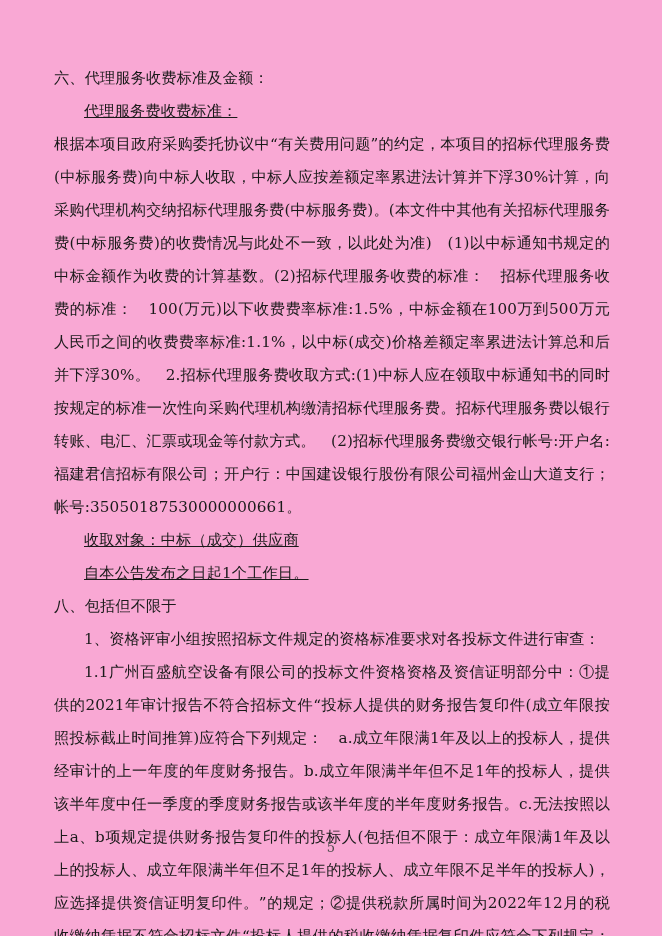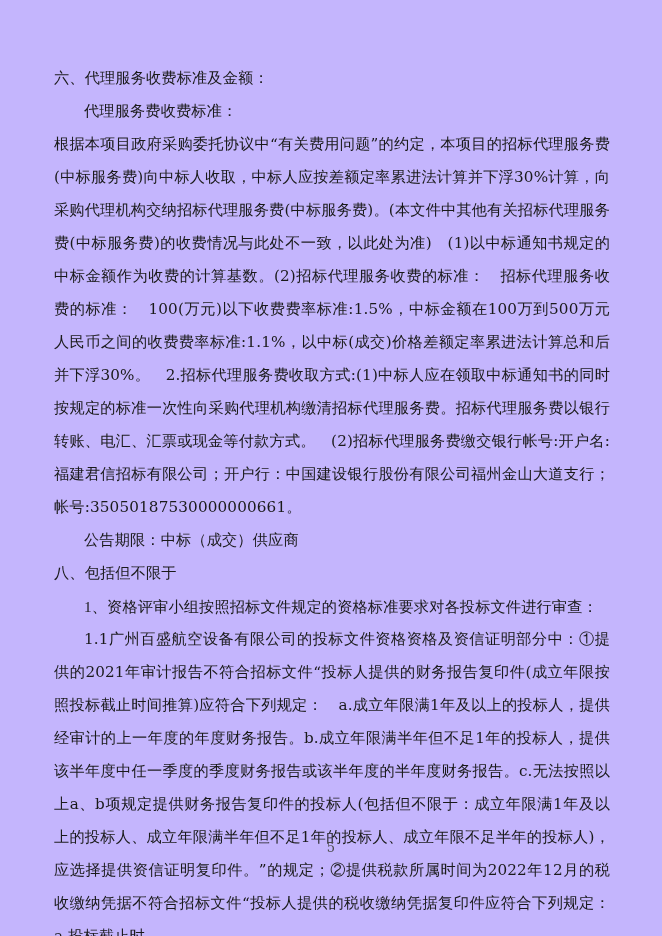--- a/index.html
+++ b/index.html
@@ -9,21 +9,21 @@
     background: #ffffff;
   }
   body {
     font-family: "DejaVu Serif", "Liberation Serif", serif;
     color: #1a1a1a;
   }
   .page {
     position: relative;
     width: 662px;
     height: 936px;
-    background: #c4b5fd;
+    background: #f9a8d4;
     overflow: hidden;
     box-sizing: border-box;
   }
   .content {
     position: absolute;
     left: 54px;
     top: 62px;
     width: 556px;
   }
   
@@ -42,26 +42,26 @@
     text-indent: 0;
   }
   
   .heading {
     text-indent: 0;
   }
   
   .indent-1 {
     text-indent: 0;
     padding-left: 30px;
+    text-decoration: underline;
   }
   
   .indent-sub {
     text-indent: 0;
     padding-left: 30px;
-    font-family: Liberation Serif, serif;
   }
   .sub-flow {
     text-indent: 30px;
   }
   .page-number {
     position: absolute;
     left: 0;
     right: 0;
     top: 840px;
     text-align: center;
@@ -77,23 +77,24 @@
   <div class="content">
 
     <p class="line heading">六、代理服务收费标准及金额：</p>
 
     <p class="line indent-1">代理服务费收费标准：</p>
 
     <p class="line flow">根据本项目政府采购委托协议中“有关费用问题”的约定，本项目的招标代理服务费(中标服务费)向中标人收取，中标人应按差额定率累进法计算并下浮30%计算，向采购代理机构交纳招标代理服务费(中标服务费)。(本文件中其他有关招标代理服务费(中标服务费)的收费情况与此处不一致，以此处为准)　(1)以中标通知书规定的中标金额作为收费的计算基数。(2)招标代理服务收费的标准：　招标代理服务收费的标准：　100(万元)以下收费费率标准:1.5%，中标金额在100万到500万元人民币之间的收费费率标准:1.1%，以中标(成交)价格差额定率累进法计算总和后并下浮30%。　2.招标代理服务费收取方式:(1)中标人应在领取中标通知书的同时按规定的标准一次性向采购代理机构缴清招标代理服务费。招标代理服务费以银行转账、电汇、汇票或现金等付款方式。　(2)招标代理服务费缴交银行帐号:开户名:福建君信招标有限公司；开户行：中国建设银行股份有限公司福州金山大道支行；帐号:35050187530000000661。</p>
 
 
 
-    <p class="line indent-1">公告期限：中标（成交）供应商</p>
+    <p class="line indent-1">收取对象：中标（成交）供应商</p>
 
 
+    <p class="line indent-1">自本公告发布之日起1个工作日。</p>
 
     <p class="line heading">八、包括但不限于</p>
 
     <p class="line indent-sub">1、资格评审小组按照招标文件规定的资格标准要求对各投标文件进行审查：</p>
 
     <p class="line flow sub-flow">1.1广州百盛航空设备有限公司的投标文件资格资格及资信证明部分中：①提供的2021年审计报告不符合招标文件“投标人提供的财务报告复印件(成立年限按照投标截止时间推算)应符合下列规定：　a.成立年限满1年及以上的投标人，提供经审计的上一年度的年度财务报告。b.成立年限满半年但不足1年的投标人，提供该半年度中任一季度的季度财务报告或该半年度的半年度财务报告。c.无法按照以上a、b项规定提供财务报告复印件的投标人(包括但不限于：成立年限满1年及以上的投标人、成立年限满半年但不足1年的投标人、成立年限不足半年的投标人)，应选择提供资信证明复印件。”的规定；②提供税款所属时间为2022年12月的税收缴纳凭据不符合招标文件“投标人提供的税收缴纳凭据复印件应符合下列规定：　a.投标截止时</p>
 
   </div>
 
   <div class="page-number">5</div>

